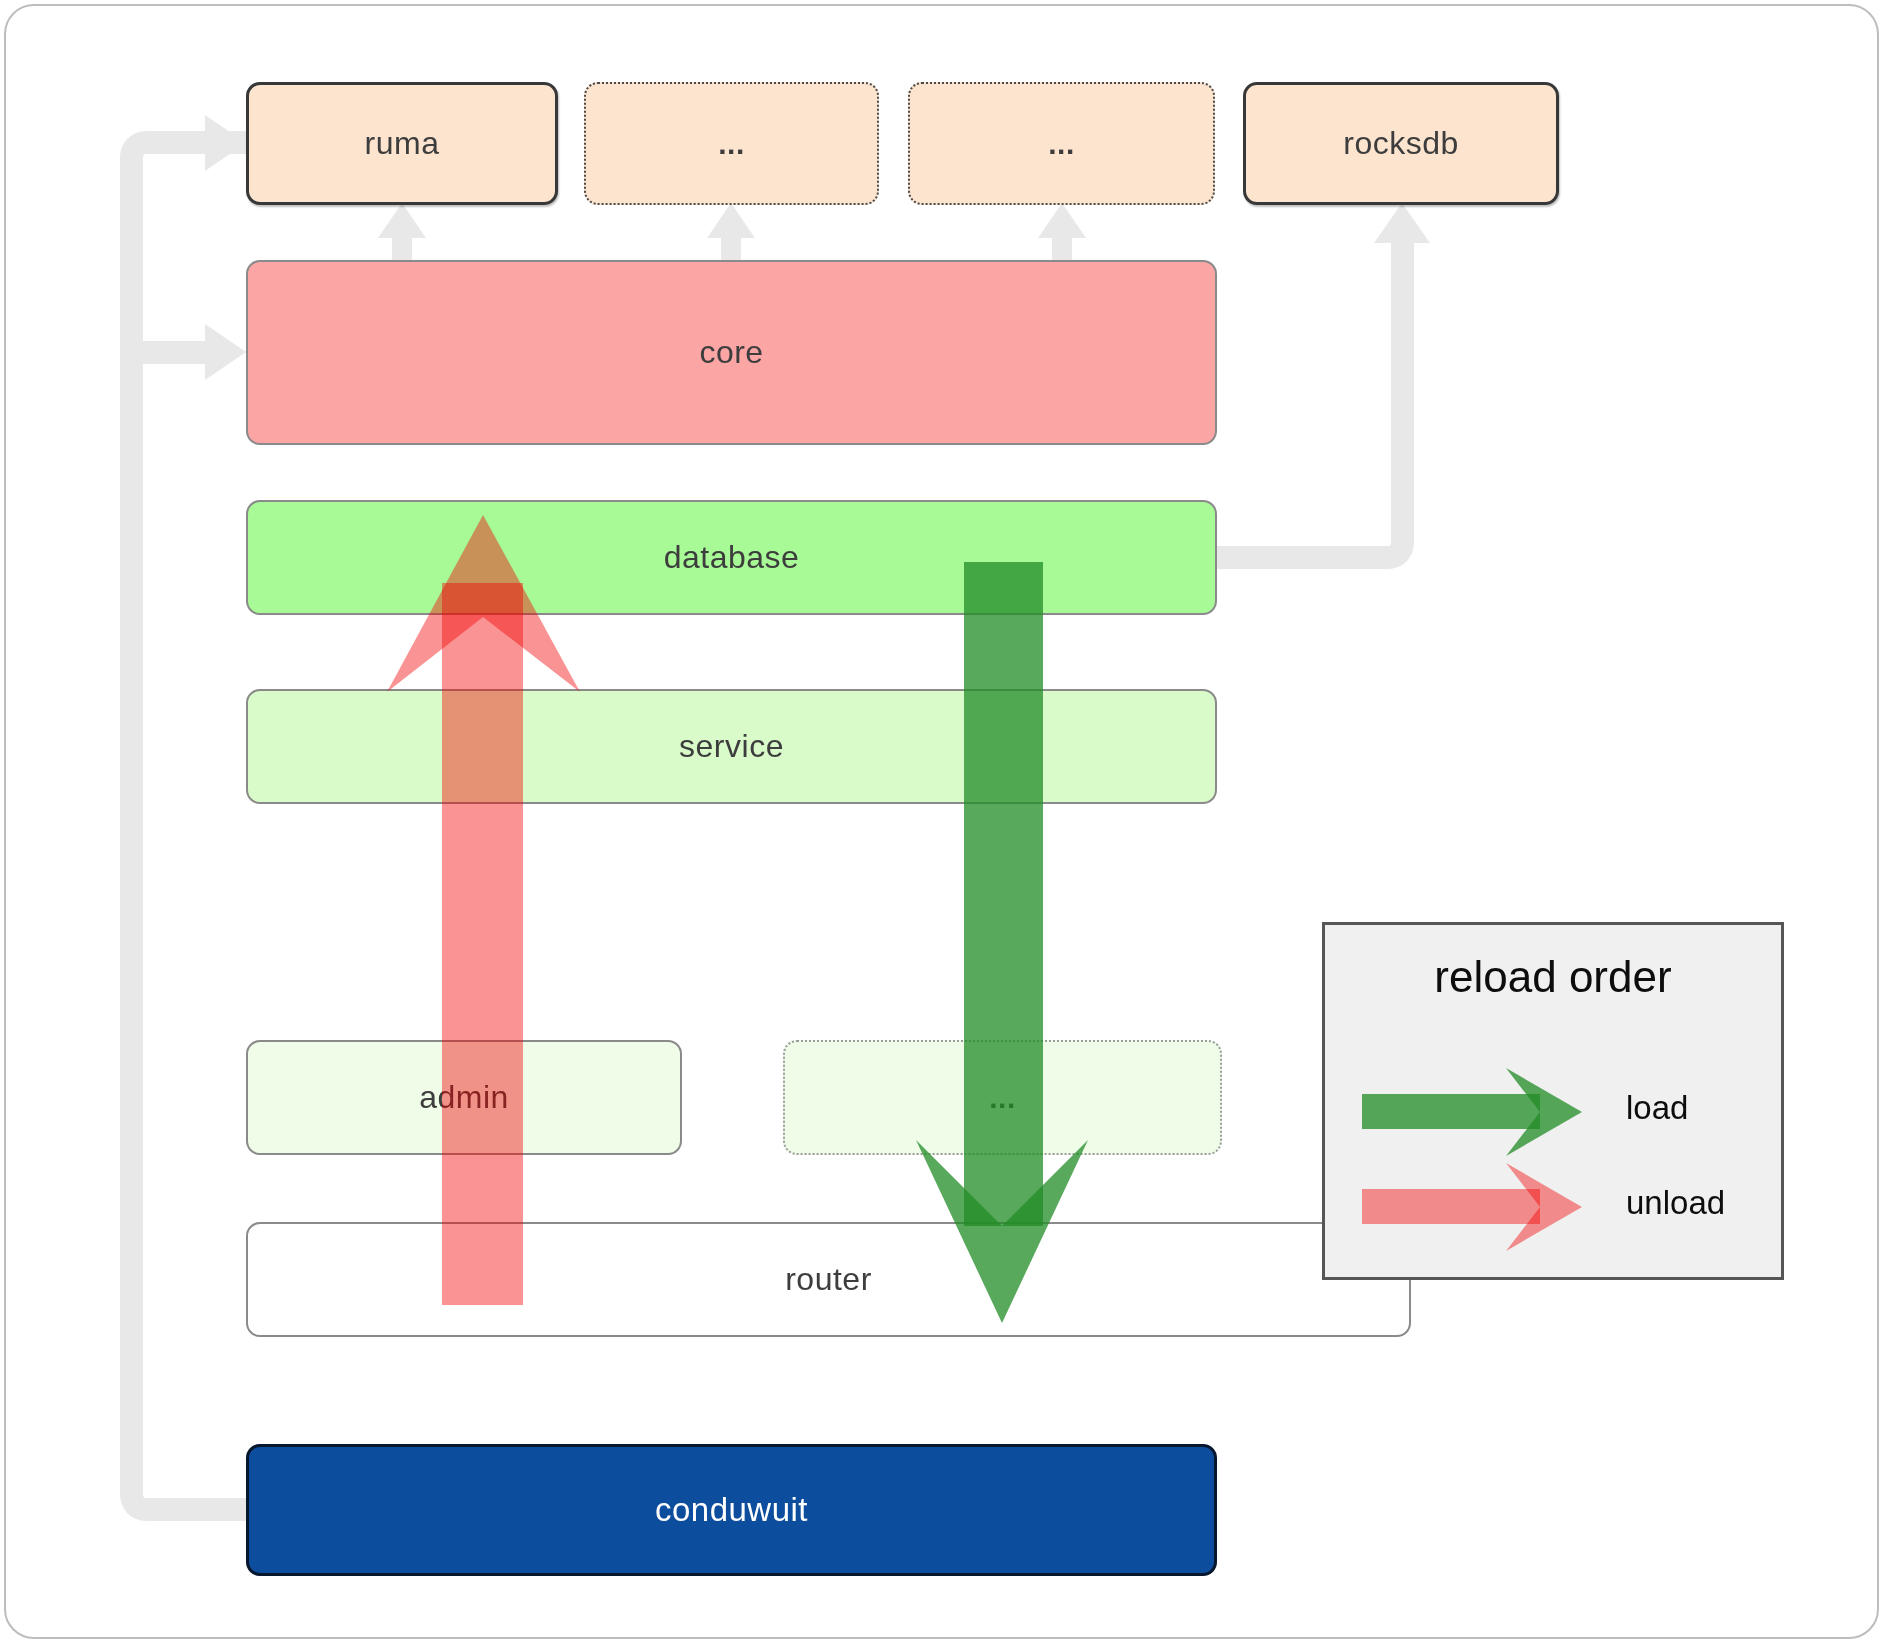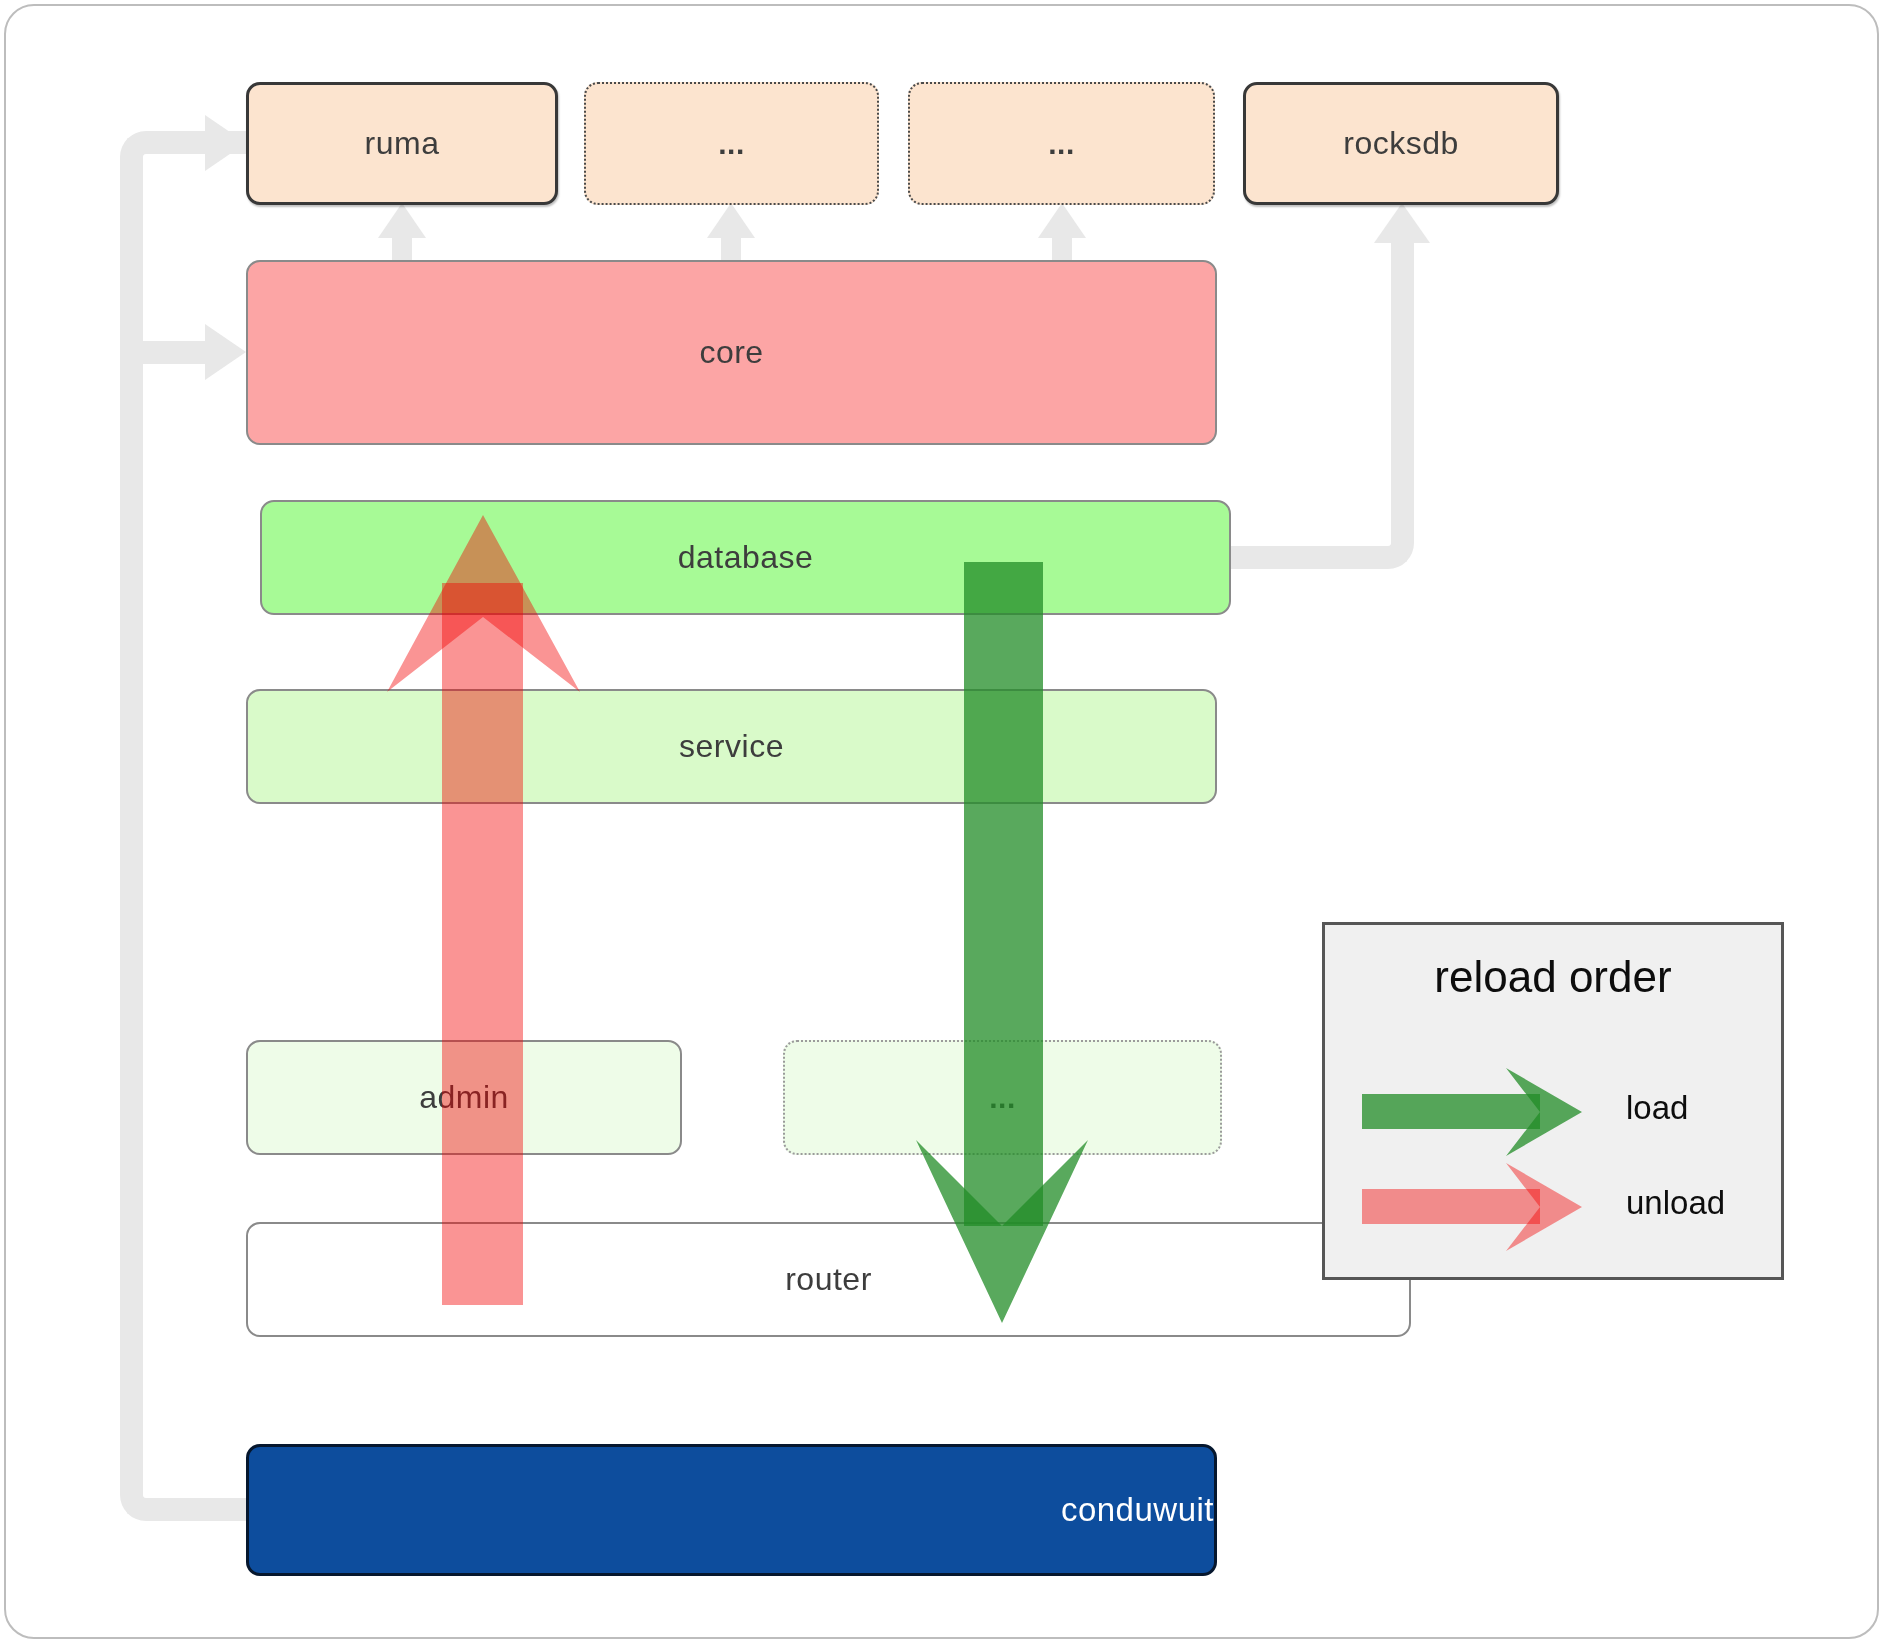--- a/index.html
+++ b/index.html
@@ -13,27 +13,27 @@
   .abs{position:absolute;}
   .box{
     position:absolute;display:flex;align-items:center;justify-content:center;
     border-radius:14px;font-size:32px;letter-spacing:0.5px;z-index:2;
   }
   .box .lbl{position:relative;z-index:1;}
   .peach{background:#fce4cf;}
   .solid-dark{border:3px solid #383838;box-shadow:1px 2px 2px rgba(0,0,0,0.25);}
   .dotted-dark{border:2px dotted #4a4a4a;}
   .blue{background:#fca5a5;border:2px solid #8a8a8a;}
-  .green1{background:#a7fa96;border:2px solid #8a8a8a;margin-left:14px;}
+  .green1{background:#a7fa96;border:2px solid #8a8a8a;}
   .green2{background:#d9fac9;border:2px solid #8a8a8a;}
   .green3{background:#e4fbd8;border:2px solid #8a8a8a;}
   .green4{background:#eefce8;border:2px solid #8a8a8a;}
   .green4-dotted{background:#eefce8;border:2px dotted #9b9b9b;}
   .white-box{background:#ffffff;border:2px solid #8a8a8a;}
-  .navy{background:#0d4d9d;border:3px solid #06172e;color:#ffffff;font-size:33px;justify-content:flex-end;}
+  .navy{background:#0d4d9d;border:3px solid #06172e;color:#ffffff;font-size:33px;}
   .dots{font-weight:bold;font-size:30px;}
 
   
   .conn{position:absolute;z-index:1;}
   .gray-fill{background:#e8e8e8;}
   .left-loop{
     left:120px;top:131px;width:126px;height:1390px;
     border-left:23px solid #e8e8e8;border-top:23px solid #e8e8e8;border-bottom:23px solid #e8e8e8;
     border-top-left-radius:26px;border-bottom-left-radius:26px;
   }

